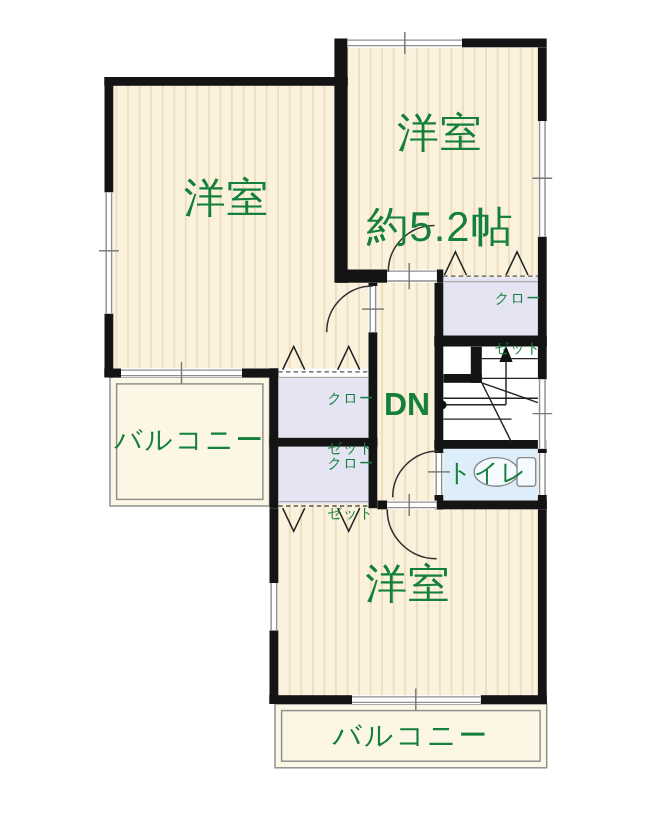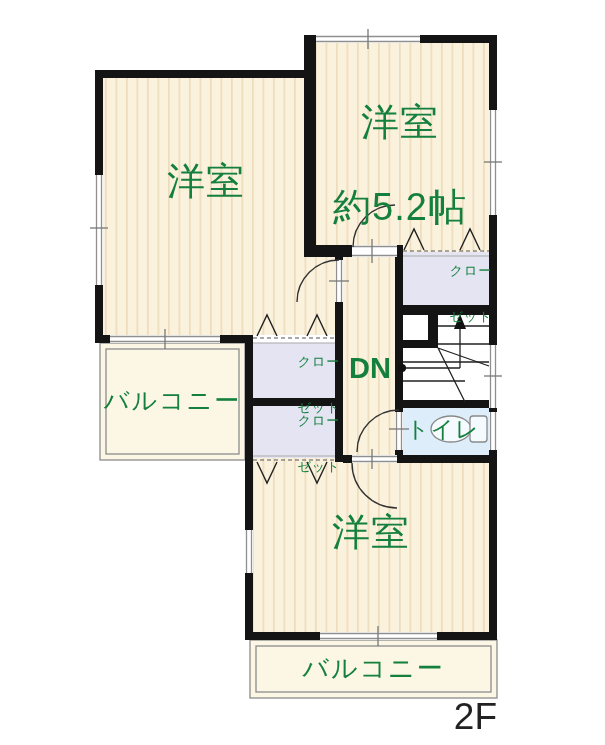--- a/index.html
+++ b/index.html
@@ -203,14 +203,13 @@
        <span>ゼット</span></div>
 
   <div class="lbl balcony-lbl" style="left:100px;top:386px;width:145px;">バルコニー</div>
 
   <div class="lbl balcony-lbl" style="left:250px;top:654px;width:247px;font-size:26px;">バルコニー</div>
 
   <div class="lbl toilet-lbl" style="left:406px;top:417px;">トイレ</div>
 
   <div class="lbl dn-lbl" style="left:345px;top:352px;width:50px;">DN</div>
 
-  <div class="lbl floor-lbl" style="left:437px;top:696px;width:60px;">2F</div>
 </div>
 
 </body></html>

